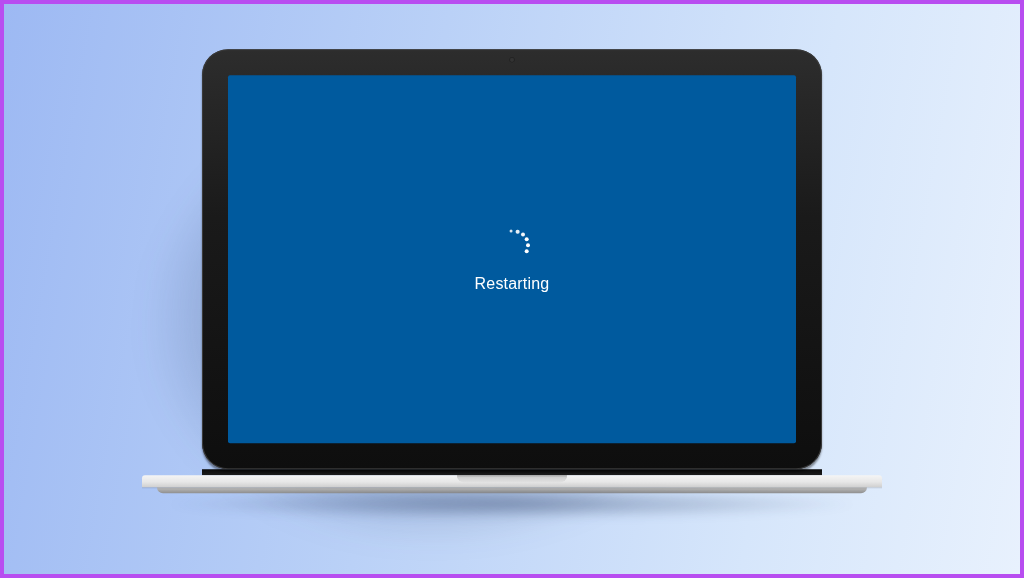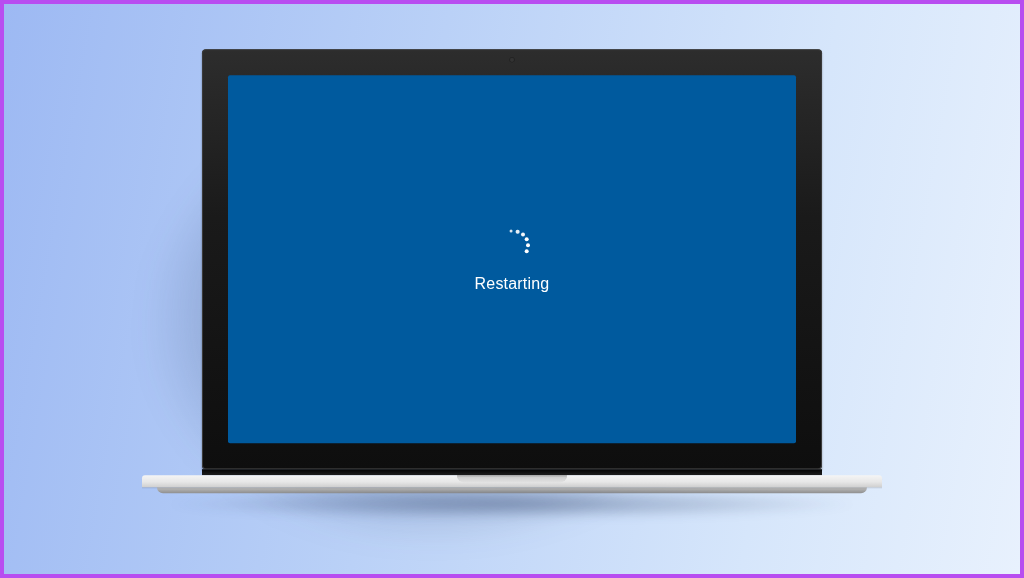--- a/index.html
+++ b/index.html
@@ -29,21 +29,21 @@
     left: 50%;
     top: 50%;
     transform: translate(-50%, -54%);
     width: 620px;
   }
 
   .lid {
     width: 620px;
     height: 420px;
     background: linear-gradient(180deg, #2d2d2d 0%, #1a1a1a 40%, #0e0e0e 100%);
-    border-radius: 4px;
+    border-radius: 26px;
     padding: 26px;
     box-shadow: inset 0 0 0 1px #3a3a3a, 0 2px 2px rgba(0,0,0,0.4);
     position: relative;
   }
 
   .camera {
     position: absolute;
     top: 8px;
     left: 50%;
     transform: translateX(-50%);

